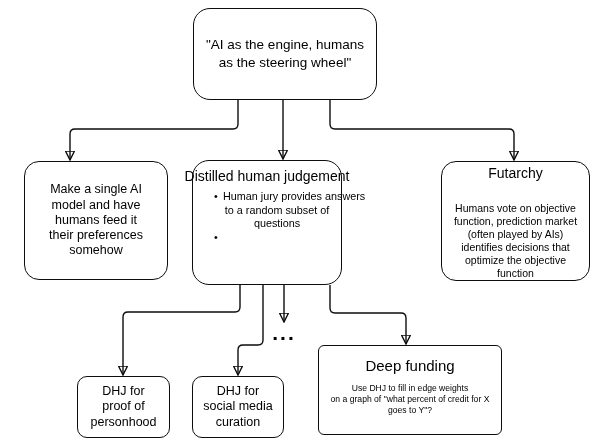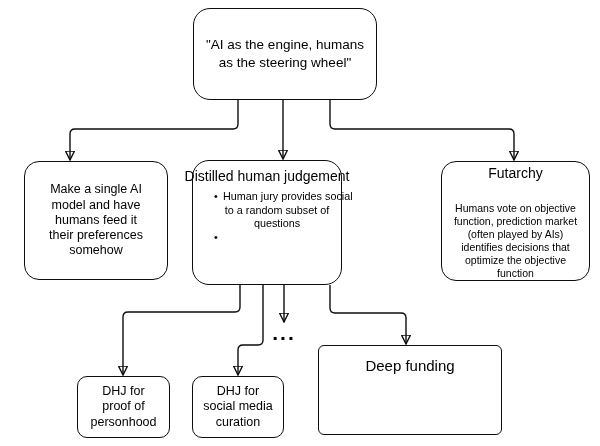--- a/index.html
+++ b/index.html
@@ -140,21 +140,21 @@
 humans feed it
 their preferences
 somehow</div>
   </div>
 
   <div class="node" id="node-dhj">
     <div class="dhj-title">Distilled human judgement</div>
     <div class="bullet-list">
       <div class="bullet-item">
         <span class="bullet-dot">•</span>
-        <span class="node-text">Human jury provides social
+        <span class="node-text">Human jury provides answers
 to a random subset of
 questions</span>
       </div>
       <div class="bullet-item">
         <span class="bullet-dot">•</span>
       </div>
     </div>
   </div>
 
   <div class="node" id="node-futarchy">
@@ -176,15 +176,18 @@
   <div class="node" id="node-dhj-social">
     <div class="node-text">DHJ for
 social media
 curation</div>
   </div>
 
   <div class="ellipsis">...</div>
 
   <div class="node" id="node-deep">
     <div class="deep-title">Deep funding</div>
+    <div class="deep-body">Use DHJ to fill in edge weights
+on a graph of "what percent of credit for X
+goes to Y"?</div>
   </div>
 
 </div>
 
 </body></html>

